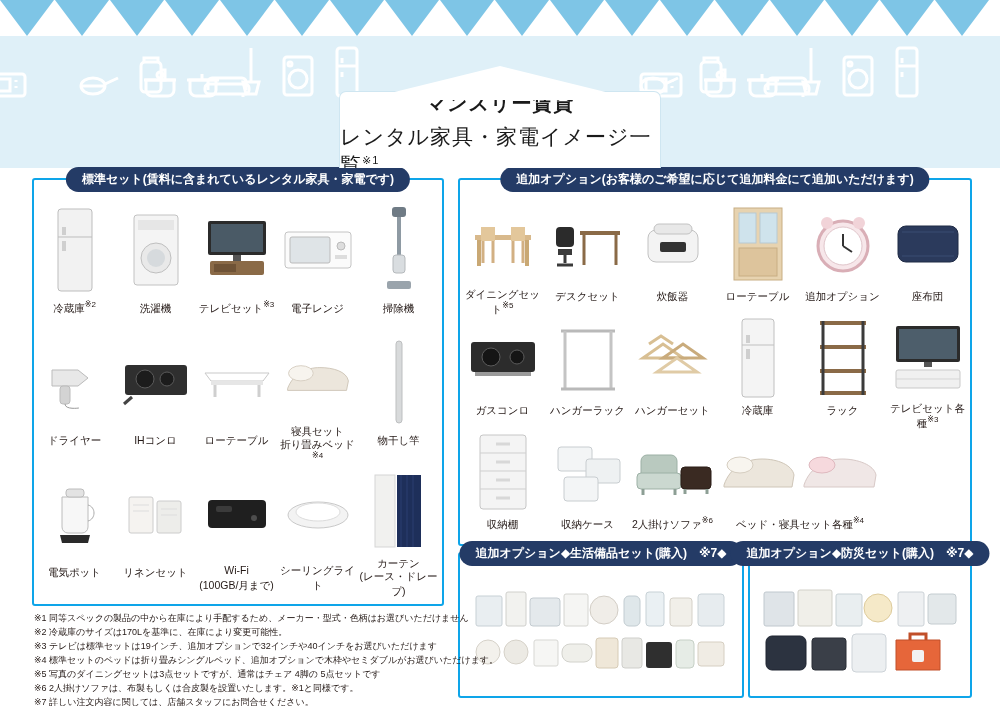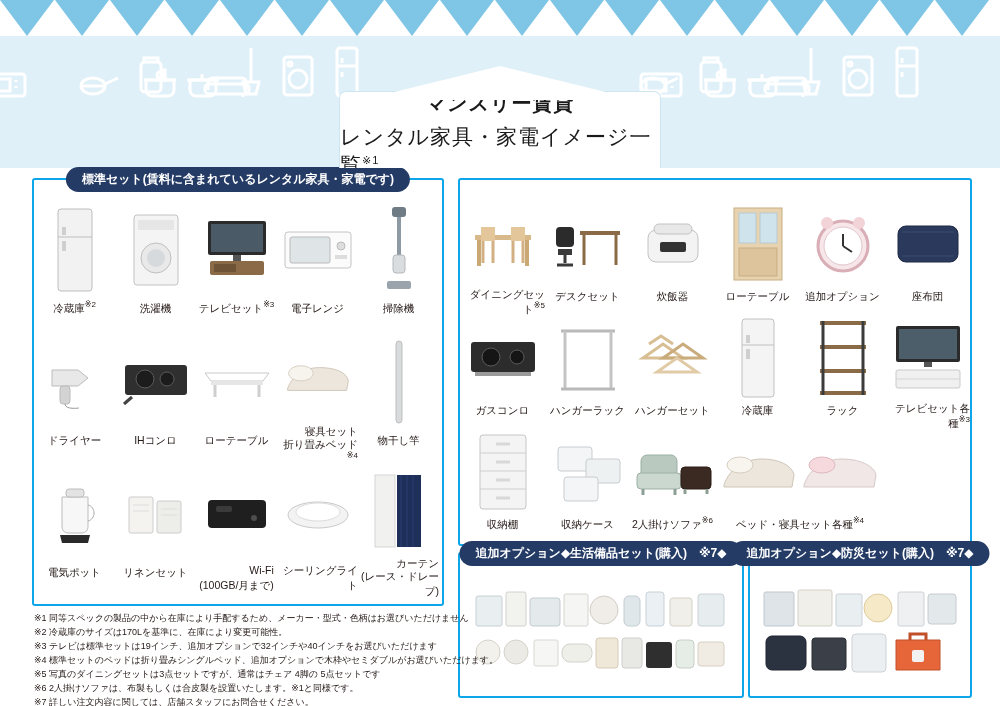--- a/index.html
+++ b/index.html
@@ -81,21 +81,21 @@
   }
   .cell{
     display:flex;flex-direction:column;align-items:center;justify-content:flex-start;
     text-align:center;
   }
   .cell .thumb{
     display:flex;align-items:center;justify-content:center;
     margin-bottom:2px;
   }
   .cell .cap{
-    font-size:10.5px;line-height:1.25;color:#231815;white-space:pre-line;text-align:right;
+    font-size:10.5px;line-height:1.25;color:#231815;white-space:pre-line;
   }
   .cell .cap .sup{font-size:8px;vertical-align:super;}
 
   
   #standard-panel .cell{width:81px;height:132px;}
   #standard-panel .thumb{width:76px;height:96px;}
 
   
   #option-panel .cell{width:85px;height:114px;}
   #option-panel .thumb{width:80px;height:84px;}
@@ -455,20 +455,21 @@
               </svg>
           </div>
           <div class="cap"><span>カーテン
 (レース・ドレープ)</span><span class="sup"></span></div>
         </div>
 
       </div>
     </div>
 
     <div class="panel" id="option-panel">
+      <div class="panel-title navy2">追加オプション(お客様のご希望に応じて追加料金にて追加いただけます)</div>
       <div class="grid">
 
         <div class="cell">
           <div class="thumb">
             <svg width="76" height="70" viewBox="0 0 76 70">
                 <rect x="10" y="26" width="56" height="5" fill="#d8b98c"></rect>
                 <path d="M14 31v26M62 31v26" stroke="#c9a874" stroke-width="4"></path>
                 <rect x="16" y="18" width="14" height="14" fill="#e3c79b"></rect>
                 <rect x="46" y="18" width="14" height="14" fill="#e3c79b"></rect>
                 <path d="M18 32v22M28 32v22M48 32v22M58 32v22" stroke="#d2b083" stroke-width="3"></path>

